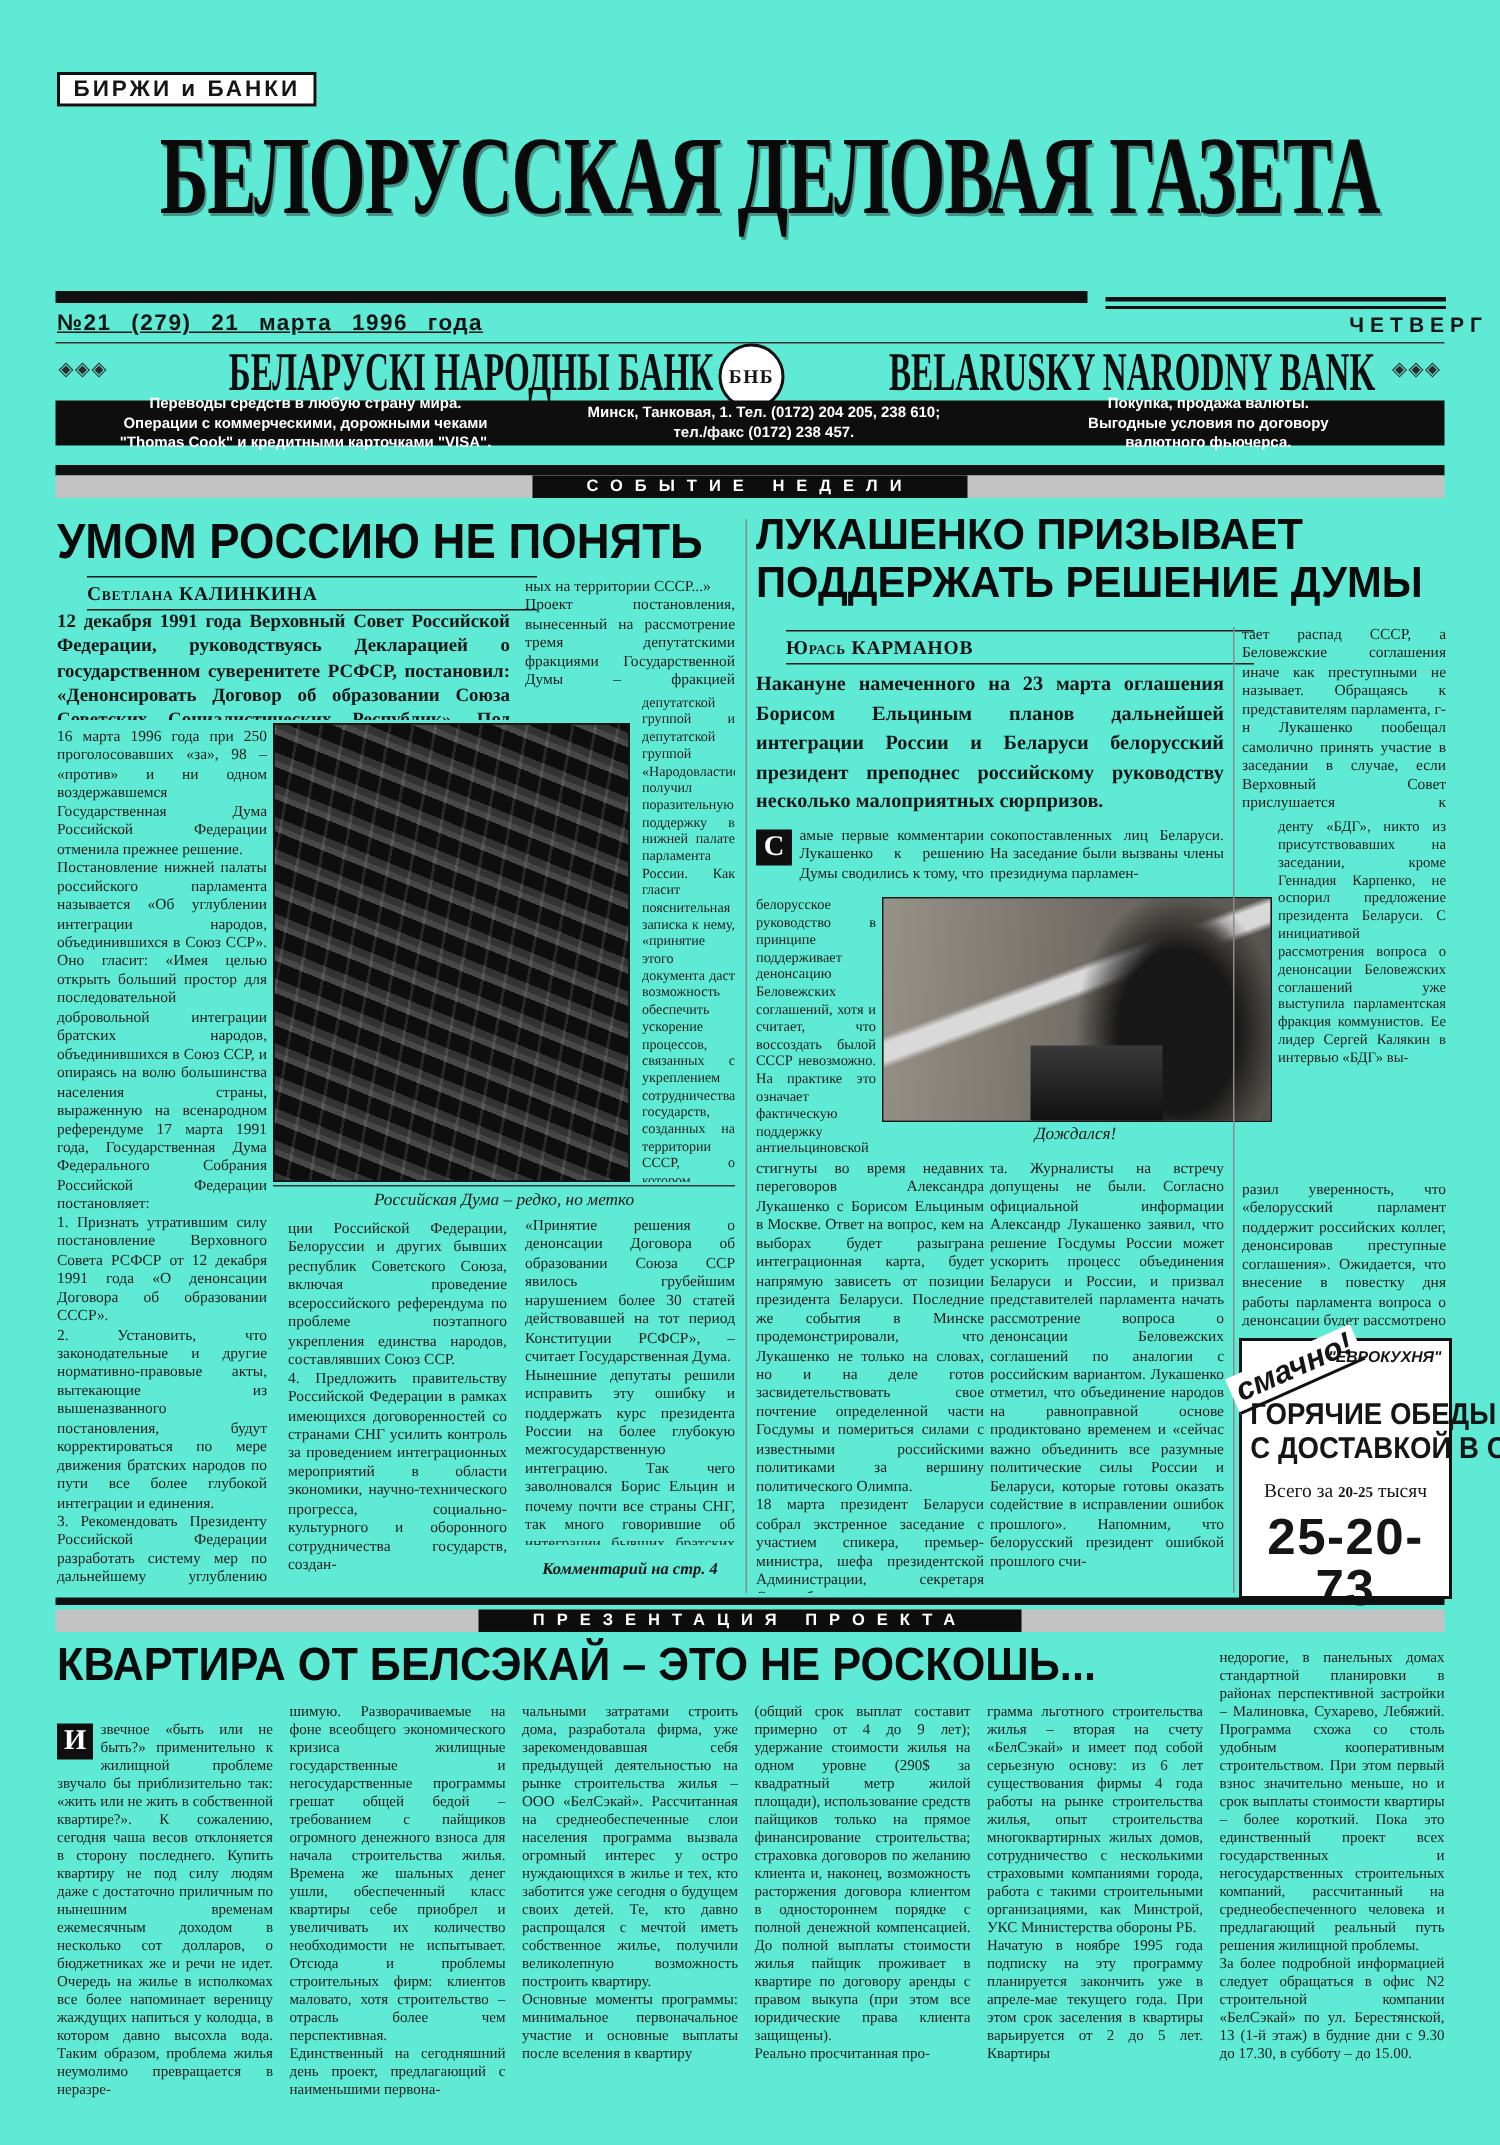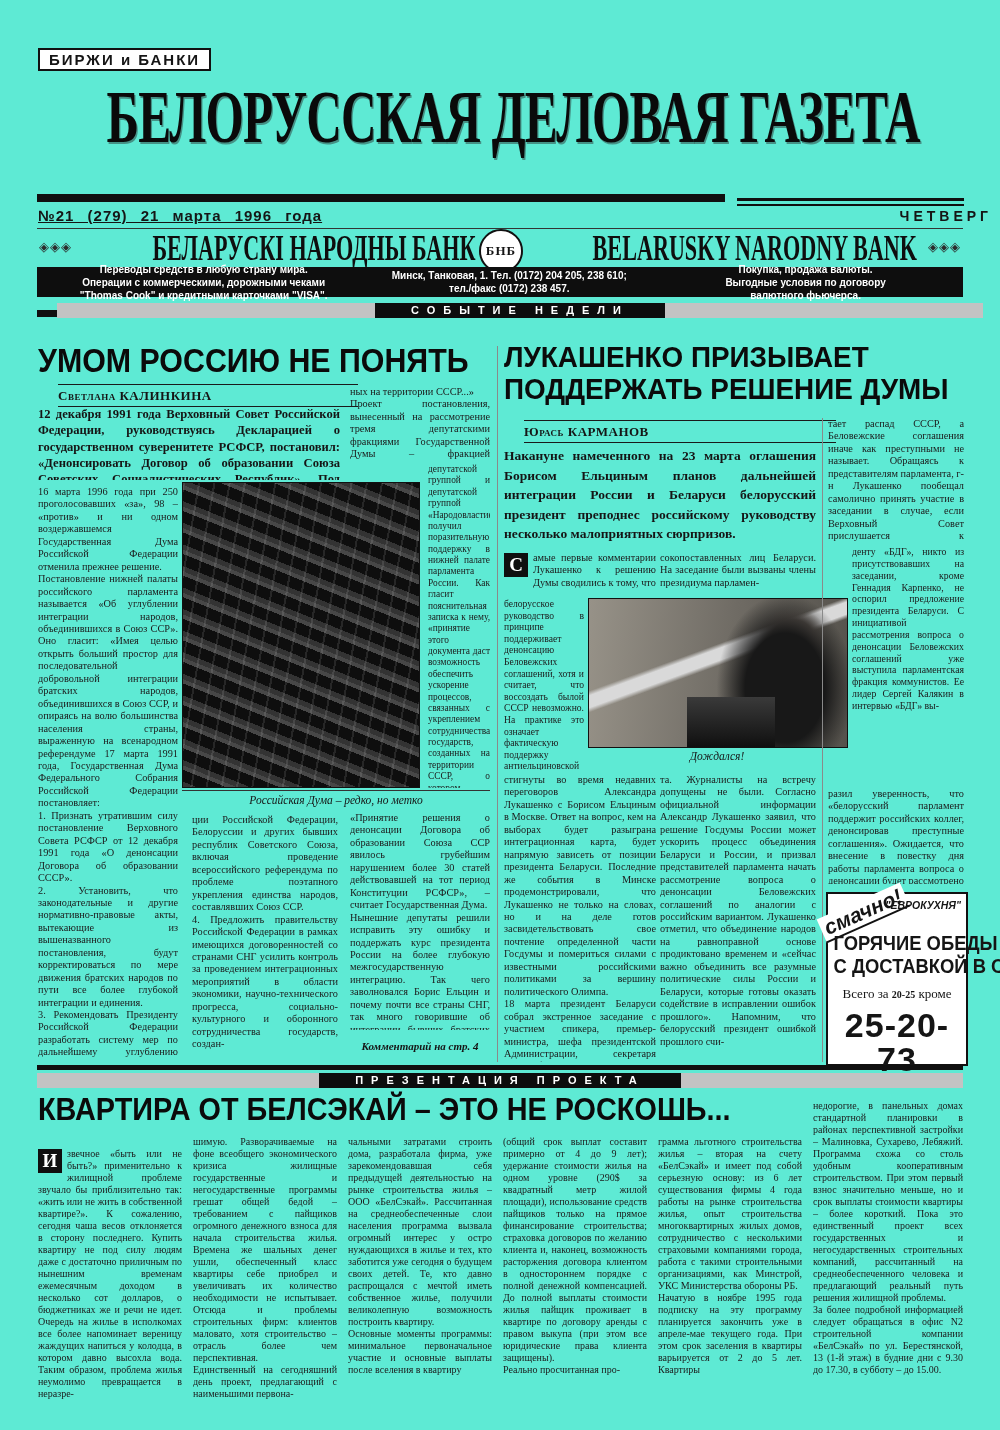--- a/index.html
+++ b/index.html
@@ -96,21 +96,21 @@
 "Thomas Cook" и кредитными карточками "VISA".</div>
       <div style="width:30%;">Минск, Танковая, 1. Тел. (0172) 204 205, 238 610;
 тел./факс (0172) 238 457.</div>
       <div style="width:34%;">Покупка, продажа валюты.
 Выгодные условия по договору
 валютного фьючерса.</div>
     </div>
   </div>
 
   <div class="abs rule-big" style="left:37px;top:310px;width:926px;height:7px;"></div>
-  <div class="abs secbar" style="top:303px;margin-left:20px;">
+  <div class="abs secbar" style="top:317px;">
     <span>СОБЫТИЕ НЕДЕЛИ</span>
   </div>
 
   <div class="abs hl" style="left:38px;top:342px;font-size:33px;transform:scaleX(.92);white-space:nowrap;">УМОМ РОССИЮ НЕ ПОНЯТЬ</div>
   <div class="abs byline" style="left:38px;top:384px;width:300px;">Светлана КАЛИНКИНА</div>
 
   <div class="abs lead" style="left:38px;top:406px;width:302px;height:74px;font-size:12.6px;line-height:1.3;">12 декабря 1991 года Верховный Совет Российской Федерации, руководствуясь Декларацией о государственном суверенитете РСФСР, постановил: «Денонсировать Договор об образовании Союза Советских Социалистических Республик». Под постановлением поставил подпись Руслан Хасбулатов.</div>
 
   <div class="abs photo photo-duma" style="left:182px;top:482px;width:236px;height:304px;"></div>
   <div class="abs caption" style="left:182px;top:790px;width:308px;border-top:1px solid #333;padding-top:3px;">Российская Дума – редко, но метко</div>
@@ -157,21 +157,21 @@
 Как стало известно корреспон-</div>
   <div class="abs bodytxt just pre" style="left:852px;top:546px;width:112px;height:240px;font-size:9.8px;">денту «БДГ», никто из присутствовавших на заседании, кроме Геннадия Карпенко, не оспорил предложение президента Беларуси. С инициативой рассмотрения вопроса о денонсации Беловежских соглашений уже выступила парламентская фракция коммунистов. Ее лидер Сергей Калякин в интервью «БДГ» вы-</div>
   <div class="abs bodytxt just pre" style="left:828px;top:788px;width:136px;height:96px;">разил уверенность, что «белорусский парламент поддержит российских коллег, денонсировав преступные соглашения». Ожидается, что внесение в повестку дня работы парламента вопроса о денонсации будет рассмотрено в 20 числах марта.</div>
 
   <div class="abs ad" style="left:826px;top:892px;width:138px;height:170px;">
     <div class="ad-smachno">смачно!</div>
     <div class="ad-brand">"ЕВРОКУХНЯ"</div>
     <div class="ad-big" style="margin-top:38px;">ГОРЯЧИЕ ОБЕДЫ</div>
     <div class="ad-big">С ДОСТАВКОЙ В ОФИС</div>
     <div class="ad-price">
-      <span>Всего за</span> <b>20-25</b> <span>кроме</span>
+      <span>Всего за</span> <b>20-25</b> <span>тысяч</span>
     </div>
     <div class="ad-phone">25-20-73</div>
   </div>
 
   <div class="abs rule-big" style="left:37px;top:1065px;width:926px;height:5px;"></div>
   <div class="abs secbar" style="top:1073px;">
     <span>ПРЕЗЕНТАЦИЯ ПРОЕКТА</span>
   </div>
 
   <div class="abs hl" style="left:38px;top:1092px;font-size:31px;transform:scaleX(.93);white-space:nowrap;">КВАРТИРА ОТ БЕЛСЭКАЙ – ЭТО НЕ РОСКОШЬ...</div>

